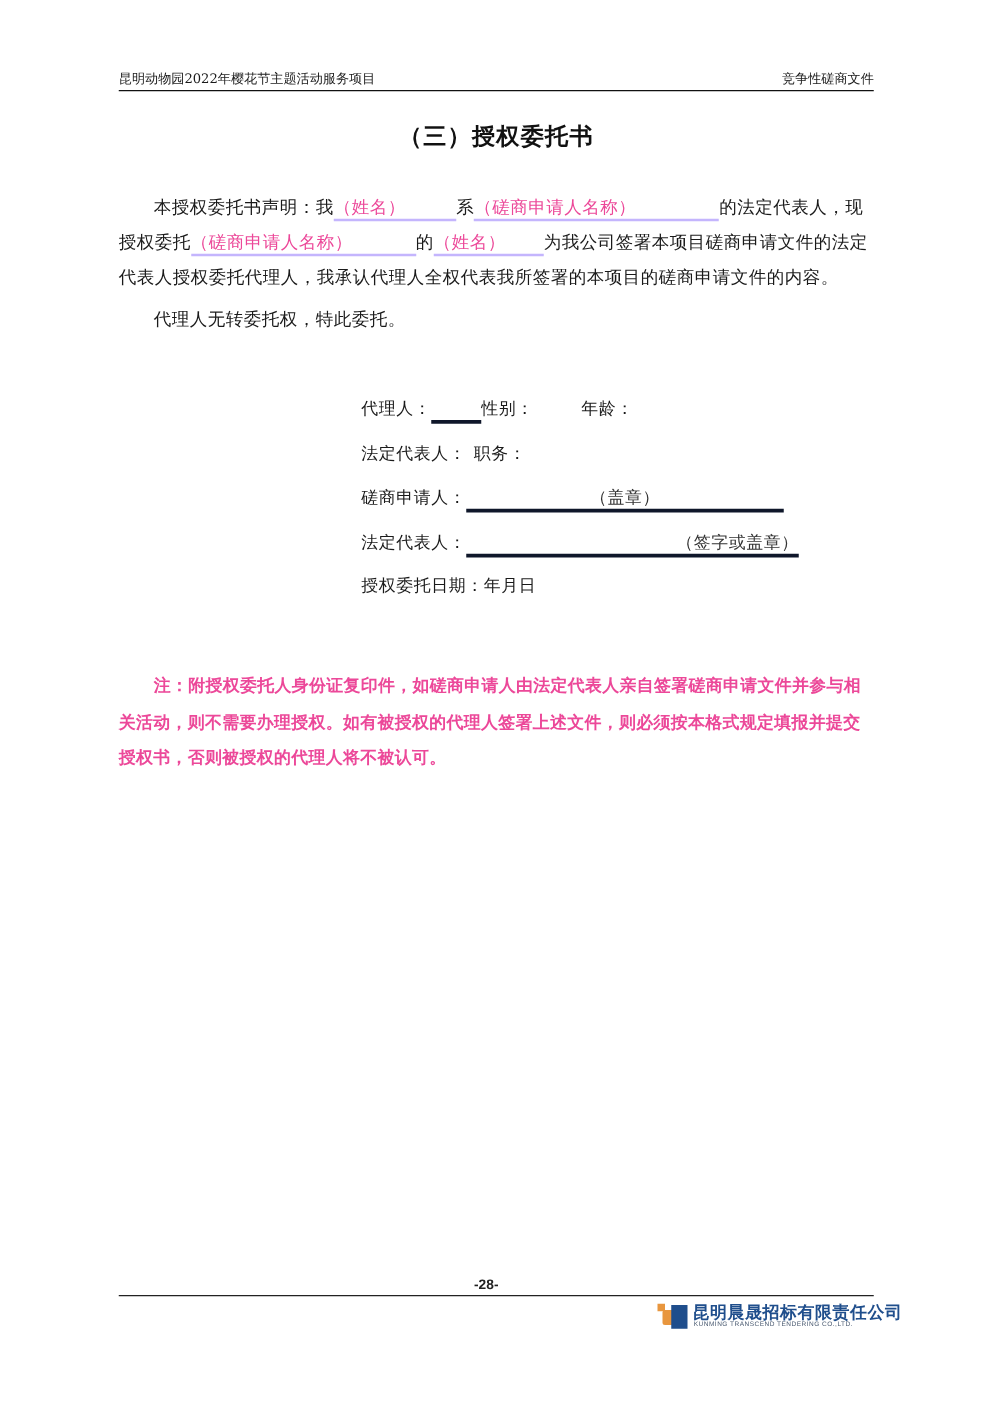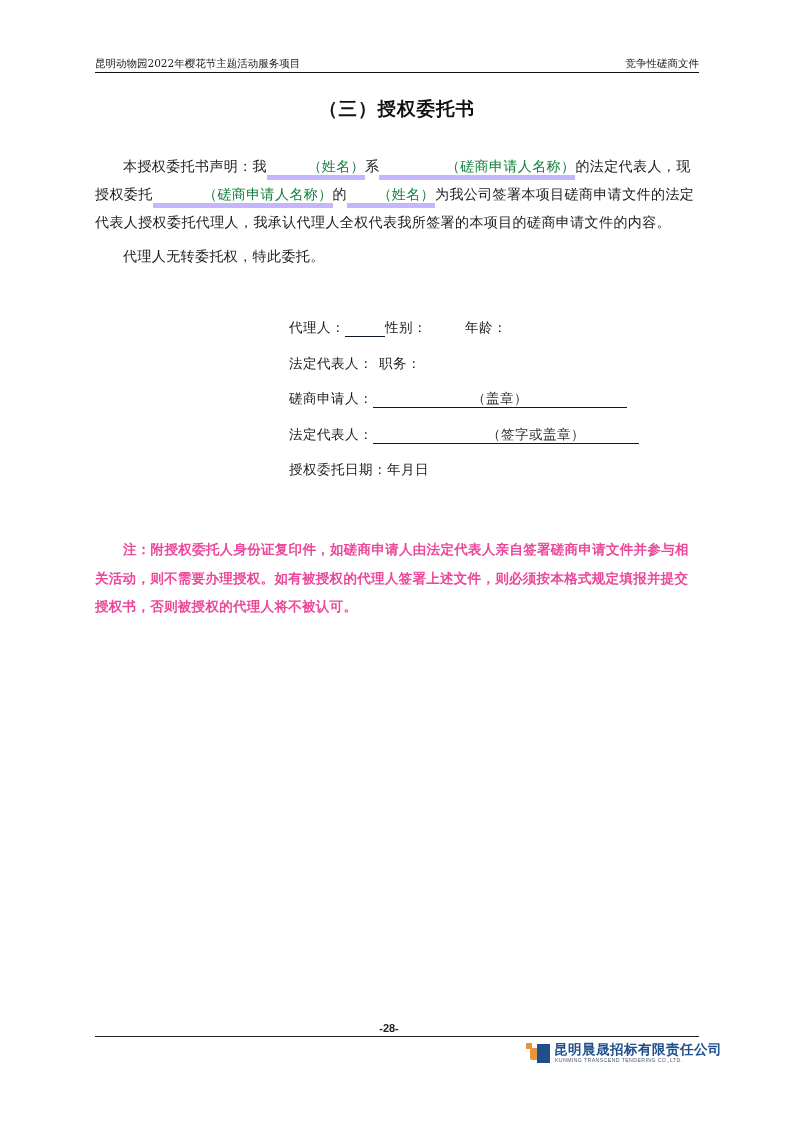--- a/index.html
+++ b/index.html
@@ -11,25 +11,25 @@
     .header .right { position: absolute; right: 0; top: 0; text-align: center; }
     .header-rule { position: absolute; left: 95px; top: 72px; width: 604px; height: 0;
                    border-top: 1.2px solid #111; }
     .title { position: absolute; left: 0; width: 794px; top: 96px; text-align: center;
              font-family: "DejaVu Sans", "Liberation Sans", sans-serif; font-weight: bold;
              font-size: 18.5px; letter-spacing: 1px; color: #111; }
     .para { position: absolute; left: 95px; width: 604px; font-size: 14px; line-height: 28px;
             letter-spacing: 0.4px; }
     .p1 { top: 152px; text-indent: 28px; }
     .p2 { top: 242px; text-indent: 28px; }
-    .blank { display: inline-block; border-bottom: 5px solid #c4b5fd; line-height: 18px;
-             text-align: right; text-indent: 0; color: #15803d; }
+    .blank { display: inline-block; border-bottom: 2px solid #c4b5fd; line-height: 18px;
+             text-align: left; text-indent: 0; color: #ec4899; }
     .form { position: absolute; left: 289px; top: 313px; font-size: 13.5px; }
     .form .row { height: 35.5px; line-height: 28px; white-space: nowrap; letter-spacing: 0.5px; }
-    .form .line { display: inline-block; border-bottom: 1px solid #0f172a; line-height: 18px;
+    .form .line { display: inline-block; border-bottom: 3px solid #0f172a; line-height: 18px;
                   vertical-align: baseline; text-align: center; color: #333; }
     .note { position: absolute; left: 95px; width: 604px; top: 535px; font-size: 13.5px;
             line-height: 28.5px; font-weight: bold; text-indent: 28px; letter-spacing: 0.3px;
             font-family: "DejaVu Sans", "Liberation Sans", sans-serif; color: #ec4899; }
     .pageno { position: absolute; left: 0; width: 778px; top: 1022px; text-align: center;
               font-size: 11px; font-family: "Liberation Sans", sans-serif; font-weight: bold; color: #222; }
     .footer-rule { position: absolute; left: 95px; top: 1036px; width: 604px; height: 0;
                    border-top: 1.4px solid #222; }
     .logo { position: absolute; left: 526px; top: 1042px; width: 175px; height: 22px; }
     .logo .mark { position: absolute; left: 0; top: 1px; width: 24px; height: 20px; }
@@ -60,21 +60,21 @@
   <div class="row">
     <span>代理人：</span><span class="line" style="width:40px">&nbsp;</span><span>性别：</span><span style="display:inline-block;width:38px"></span><span>年龄：</span>
   </div>
   <div class="row">
     <span>法定代表人：</span><span style="display:inline-block;width:6px"></span><span>职务：</span>
   </div>
   <div class="row">
     <span>磋商申请人：</span><span class="line" style="width:254px">（盖章）</span>
   </div>
   <div class="row">
-    <span>法定代表人：</span><span class="line" style="width:266px;text-align:center;text-indent:60px">（签字或盖章）</span>
+    <span>法定代表人：</span><span class="line" style="width:266px;text-align:right;text-indent:60px">（签字或盖章）</span>
   </div>
   <div class="row">
     <span>授权委托日期：年月日</span>
   </div>
 </div>
 
 <div class="note">注：附授权委托人身份证复印件，如磋商申请人由法定代表人亲自签署磋商申请文件并参与相关活动，则不需要办理授权。如有被授权的代理人签署上述文件，则必须按本格式规定填报并提交授权书，否则被授权的代理人将不被认可。</div>
 
 <div class="pageno">-28-</div>
 <div class="footer-rule"></div>

